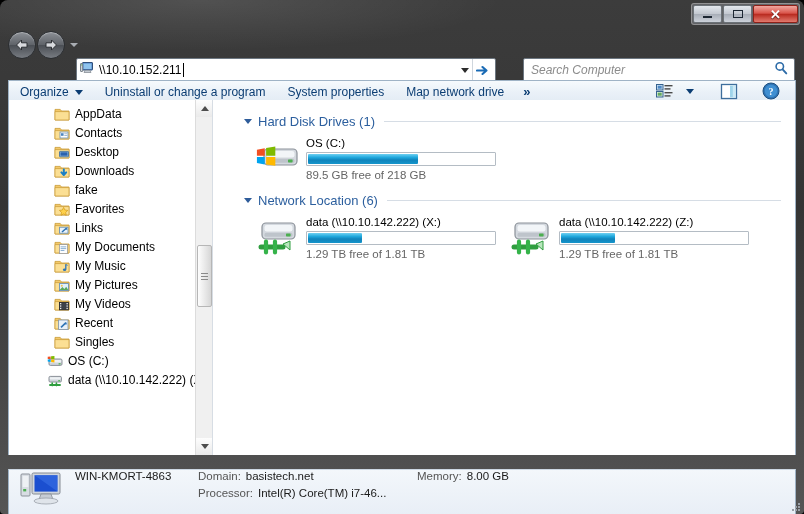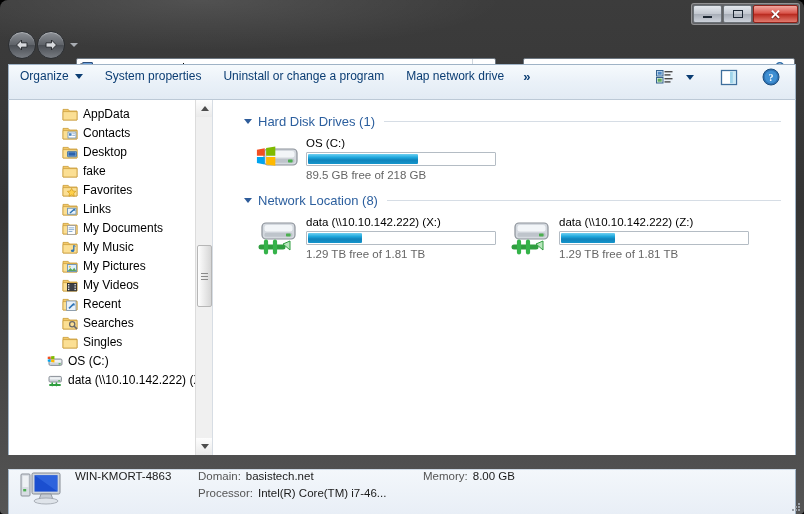--- a/index.html
+++ b/index.html
@@ -106,27 +106,27 @@
     background: #fff; border: 1px solid #6d7781; border-radius: 2px;
     display: flex; align-items: center; justify-content: space-between;
   }
   .search-ph {
     font-size: 12px; color: #8b8b8b; font-style: italic; margin-left: 7px;
   }
   .search-icon { margin-right: 6px; }
 
   
   .toolbar {
-    position: absolute; left: 8px; top: 64px; width: 788px; height: 36px;
+    position: absolute; left: 8px; top: 80px; width: 788px; height: 24px;
     background: linear-gradient(180deg,#f6fafd 0%,#eaf1f8 50%,#e2ebf4 100%);
     border-top: 1px solid #9fb3c6;
     border-left: 1px solid #9fb3c6;
     border-right: 1px solid #9fb3c6;
     border-bottom: 1px solid #bcc9d6;
-    display: flex; align-items: flex-start;
+    display: flex; align-items: flex-end;
   }
   .tb-item {
     font-size: 12px; color: #0b3d73; padding: 4px 11px; cursor: default;
     display: flex; align-items: center; gap: 6px; white-space: nowrap;
   }
   .tb-caret {
     width: 0; height: 0; border-left: 4px solid transparent;
     border-right: 4px solid transparent; border-top: 5px solid #0b3d73;
   }
   .tb-chev { font-size: 13px; color: #0b3d73; font-weight: bold; padding: 4px 8px; cursor: default; }
@@ -145,21 +145,21 @@
     width: 204px; height: 100%; background: #fff;
     border-right: 1px solid #d7dde4;
     overflow: hidden;
   }
   .tree { padding-top: 4px; }
   .tnode {
     display: flex; align-items: center; height: 19px;
     font-size: 12px; color: #000; cursor: default; padding-left: 0;
   }
   .tnode .ico { width: 16px; height: 16px; margin-right: 5px; flex: 0 0 auto; }
-  .tnode.lvl2 { padding-left: 45px; margin-left: 8px; }
+  .tnode.lvl2 { padding-left: 45px; }
   .tnode.lvl1 { padding-left: 20px; }
   .tnode.lvl1b { padding-left: 38px; }
   .tnode.sel {
     background: linear-gradient(180deg,#fbfcfd 0%,#eef2f6 100%);
     border-top: 1px solid #dfe7ef; border-bottom: 1px solid #dfe7ef;
     height: 21px;
   }
 
   
   .vscroll {
@@ -225,21 +225,21 @@
     border-top: 1px solid #cdd8e3;
     display: flex; align-items: flex-start; padding-left: 10px;
   }
   .status-icon { width: 46px; height: 40px; flex: 0 0 auto; margin-right: 10px; }
   .status-grid { font-size: 11.5px; color: #2b2b2b; }
   .status-row { display: flex; align-items: baseline; height: 17px; }
   .st-name { min-width: 123px; color: #1a1a1a; }
   .st-key { color: #555; margin-right: 5px; }
   .st-val { color: #1a1a1a; }
   .st-left { width: 328px; display: flex; }
-  .st-mem { margin-left: 20px; }
+  .st-mem { margin-left: 14px; }
   .st-proc-row { padding-left: 123px; }
 
   .resize-grip { position: absolute; right: 3px; bottom: 2px; width: 12px; height: 12px; }
 </style>
 </head>
 <body>
 
 <div class="window">
   <div class="frame-gloss"></div>
 
@@ -304,24 +304,24 @@
       </span>
     </div>
   </div>
 
   <div class="toolbar">
     <div class="tb-item">
       <span>Organize</span>
       <span class="tb-caret"></span>
     </div>
     <div class="tb-item">
+      <span>Uninstall or change a program</span>
+    </div>
+    <div class="tb-item">
       <span>System properties</span>
-    </div>
-    <div class="tb-item">
-      <span>Uninstall or change a program</span>
     </div>
     <div class="tb-item">
       <span>Map network drive</span>
     </div>
     <div class="tb-chev">»</div>
 
     <div class="tb-right">
       <div class="tb-icbtn">
         <svg width="18" height="16" viewBox="0 0 18 16">
           <rect x="0.5" y="1.5" width="6.5" height="5.5" fill="#cfe4f6" stroke="#35628f"></rect>
@@ -382,20 +382,28 @@
                 <path d="M1 5.6 h14 v8.4 h-14 z" fill="#fbdf94" stroke="#c99a33" stroke-width="0.7"></path>
                 <rect x="5.5" y="7.4" width="9" height="5.4" rx="0.6" fill="#8fb9e0" stroke="#3a6b9c" stroke-width="0.8"></rect>
                 <rect x="6.5" y="8.3" width="7" height="3.4" fill="#2b62ad"></rect>
               </svg></span>
             <span>Desktop</span>
           </div>
           <div class="tnode lvl2">
             <span class="ico"><svg width="16" height="16" viewBox="0 0 16 16">
                 <path d="M1 3.4 h5.2 l1.3 1.6 h7.5 v9 h-14 z" fill="#f3c96b" stroke="#c99a33" stroke-width="0.8"></path>
                 <path d="M1 5.6 h14 v8.4 h-14 z" fill="#fbdf94" stroke="#c99a33" stroke-width="0.7"></path>
+                <path d="M9.8 6.4 v4.2 M7.4 9.4 L9.8 12 L12.2 9.4" stroke="#1b7fc4" stroke-width="2" fill="none" stroke-linecap="round" stroke-linejoin="round"></path>
+              </svg></span>
+            <span>Downloads</span>
+          </div>
+          <div class="tnode lvl2">
+            <span class="ico"><svg width="16" height="16" viewBox="0 0 16 16">
+                <path d="M1 3.4 h5.2 l1.3 1.6 h7.5 v9 h-14 z" fill="#f3c96b" stroke="#c99a33" stroke-width="0.8"></path>
+                <path d="M1 5.6 h14 v8.4 h-14 z" fill="#fbdf94" stroke="#c99a33" stroke-width="0.7"></path>
               </svg></span>
             <span>fake</span>
           </div>
           <div class="tnode lvl2">
             <span class="ico"><svg width="16" height="16" viewBox="0 0 16 16">
                 <path d="M1 3.4 h5.2 l1.3 1.6 h7.5 v9 h-14 z" fill="#f3c96b" stroke="#c99a33" stroke-width="0.8"></path>
                 <path d="M1 5.6 h14 v8.4 h-14 z" fill="#fbdf94" stroke="#c99a33" stroke-width="0.7"></path>
                 <path d="M9.6 6.4 l1.3 2.6 l2.9 0.4 l-2.1 2 l0.5 2.9 l-2.6 -1.4 l-2.6 1.4 l0.5 -2.9 l-2.1 -2 l2.9 -0.4 z" fill="#ffd14a" stroke="#d09a1e" stroke-width="0.7"></path>
               </svg></span>
             <span>Favorites</span>
@@ -459,29 +467,20 @@
           </div>
           <div class="tnode lvl2">
             <span class="ico"><svg width="16" height="16" viewBox="0 0 16 16">
                 <path d="M1 3.4 h5.2 l1.3 1.6 h7.5 v9 h-14 z" fill="#f3c96b" stroke="#c99a33" stroke-width="0.8"></path>
                 <path d="M1 5.6 h14 v8.4 h-14 z" fill="#fbdf94" stroke="#c99a33" stroke-width="0.7"></path>
                 <rect x="4.6" y="5" width="9.4" height="9.4" fill="#e9f1f8" stroke="#7b93ad" stroke-width="0.8"></rect>
                 <path d="M7 12.4 L12 7.6" stroke="#2f74b5" stroke-width="1.6"></path>
                 <path d="M12.4 7.2 l0.4 2.4 l-2.4 -0.4 z" fill="#2f74b5"></path>
               </svg></span>
             <span>Recent</span>
-          </div>
-          <div class="tnode lvl2">
-            <span class="ico"><svg width="16" height="16" viewBox="0 0 16 16">
-                <path d="M1 3.4 h5.2 l1.3 1.6 h7.5 v9 h-14 z" fill="#f3c96b" stroke="#c99a33" stroke-width="0.8"></path>
-                <path d="M1 5.6 h14 v8.4 h-14 z" fill="#fbdf94" stroke="#c99a33" stroke-width="0.7"></path>
-                <circle cx="10.2" cy="9.2" r="2.6" fill="none" stroke="#6b6b6b" stroke-width="1.3"></circle>
-                <path d="M12.2 11.2 L14.4 13.4" stroke="#6b6b6b" stroke-width="1.6" stroke-linecap="round"></path>
-              </svg></span>
-            <span>Searches</span>
           </div>
           <div class="tnode lvl2">
             <span class="ico"><svg width="16" height="16" viewBox="0 0 16 16">
                 <path d="M1 3.4 h5.2 l1.3 1.6 h7.5 v9 h-14 z" fill="#f3c96b" stroke="#c99a33" stroke-width="0.8"></path>
                 <path d="M1 5.6 h14 v8.4 h-14 z" fill="#fbdf94" stroke="#c99a33" stroke-width="0.7"></path>
               </svg></span>
             <span>Singles</span>
           </div>
           <div class="tnode lvl1b">
             <span class="ico"><svg width="16" height="16" viewBox="0 0 16 16">
@@ -553,21 +552,21 @@
                   <div class="bar-inner" style="width:59%"></div>
                 </div>
                 <div class="tile-sub">89.5 GB free of 218 GB</div>
               </div>
             </div>
           </div>
         </div>
         <div class="group">
           <div class="group-header">
             <span class="gh-tri"></span>
-            <span class="gh-title">Network Location (8)</span>
+            <span class="gh-title">Network Location (6)</span>
             <span class="gh-line"></span>
           </div>
           <div class="tiles">
             <div class="tile">
               <span class="tile-icon"><svg width="48" height="42" viewBox="0 0 48 42">
                   <rect x="8" y="8" width="33" height="16" rx="4" fill="#d4d9df" stroke="#8b9199" stroke-width="1.2"></rect>
                   <rect x="10.5" y="10" width="28" height="6.6" rx="2.4" fill="#f2f5f8"></rect>
                   <rect x="10.5" y="17.8" width="28" height="4" rx="1.6" fill="#bec4cb"></rect>
                   <rect x="32" y="18.4" width="4.6" height="3" rx="0.7" fill="#4caf50"></rect>
                   <path d="M7 32 h22" stroke="#2f9e3f" stroke-width="5" stroke-linecap="round"></path>

